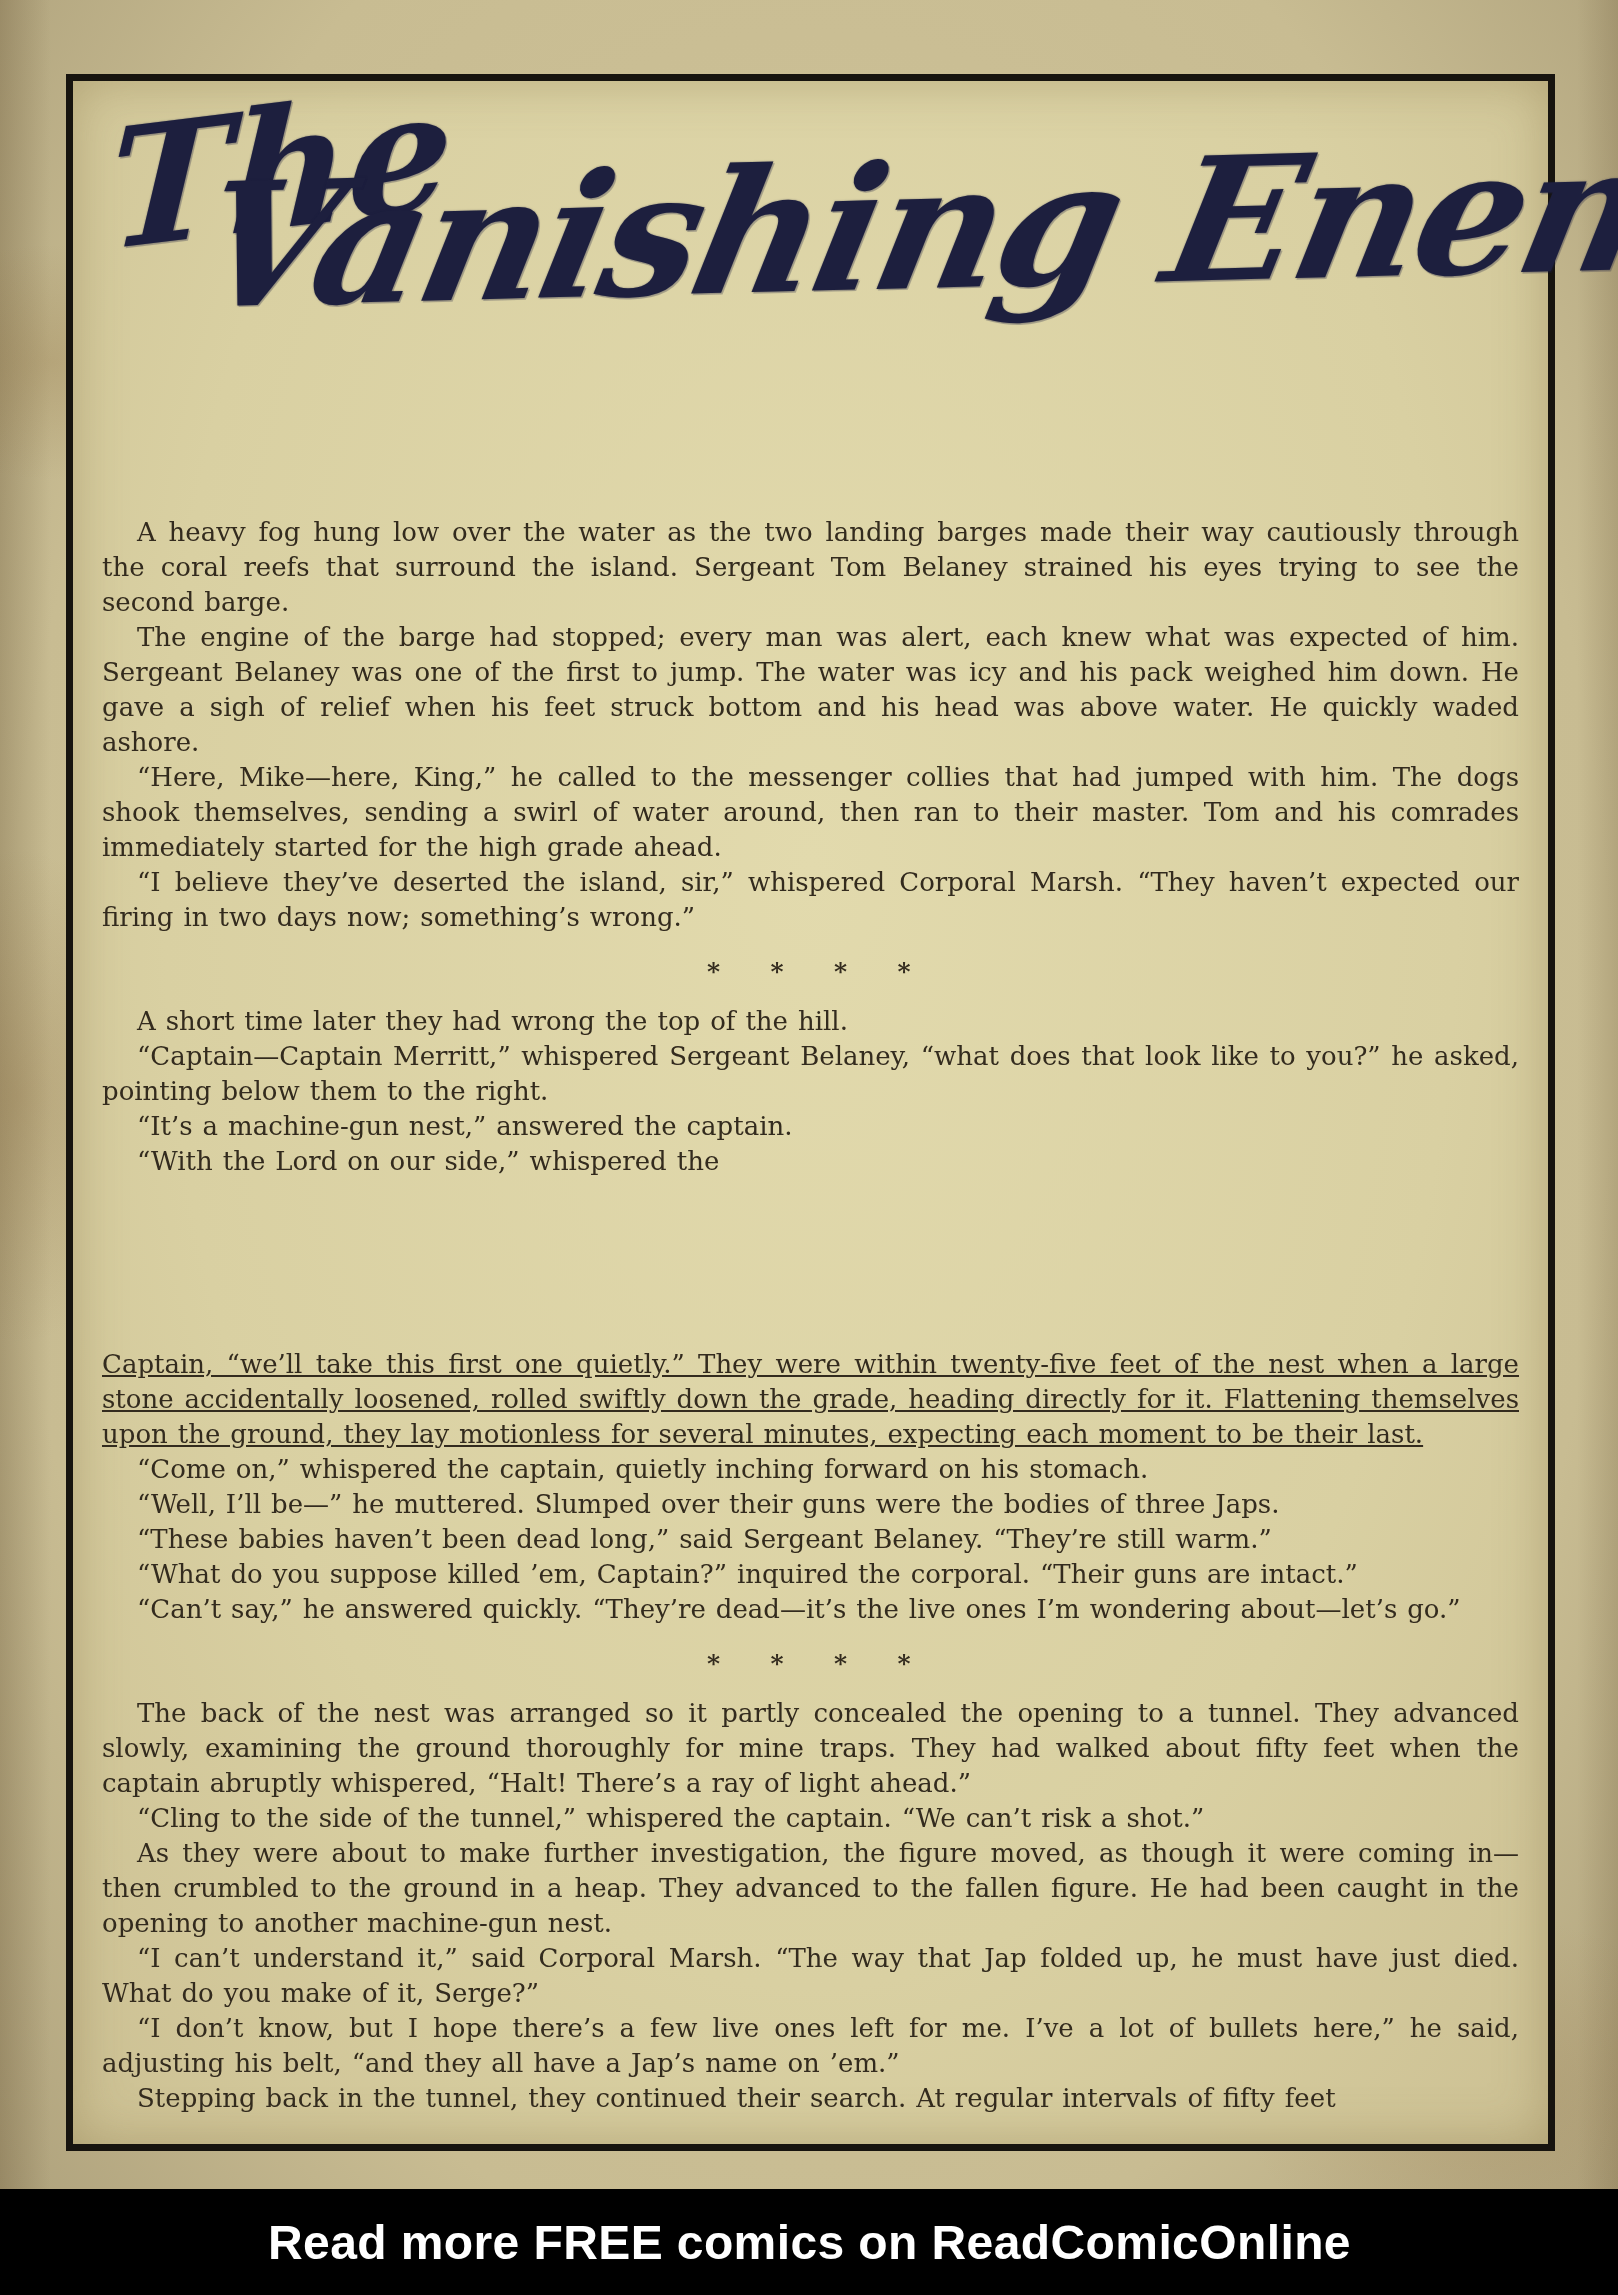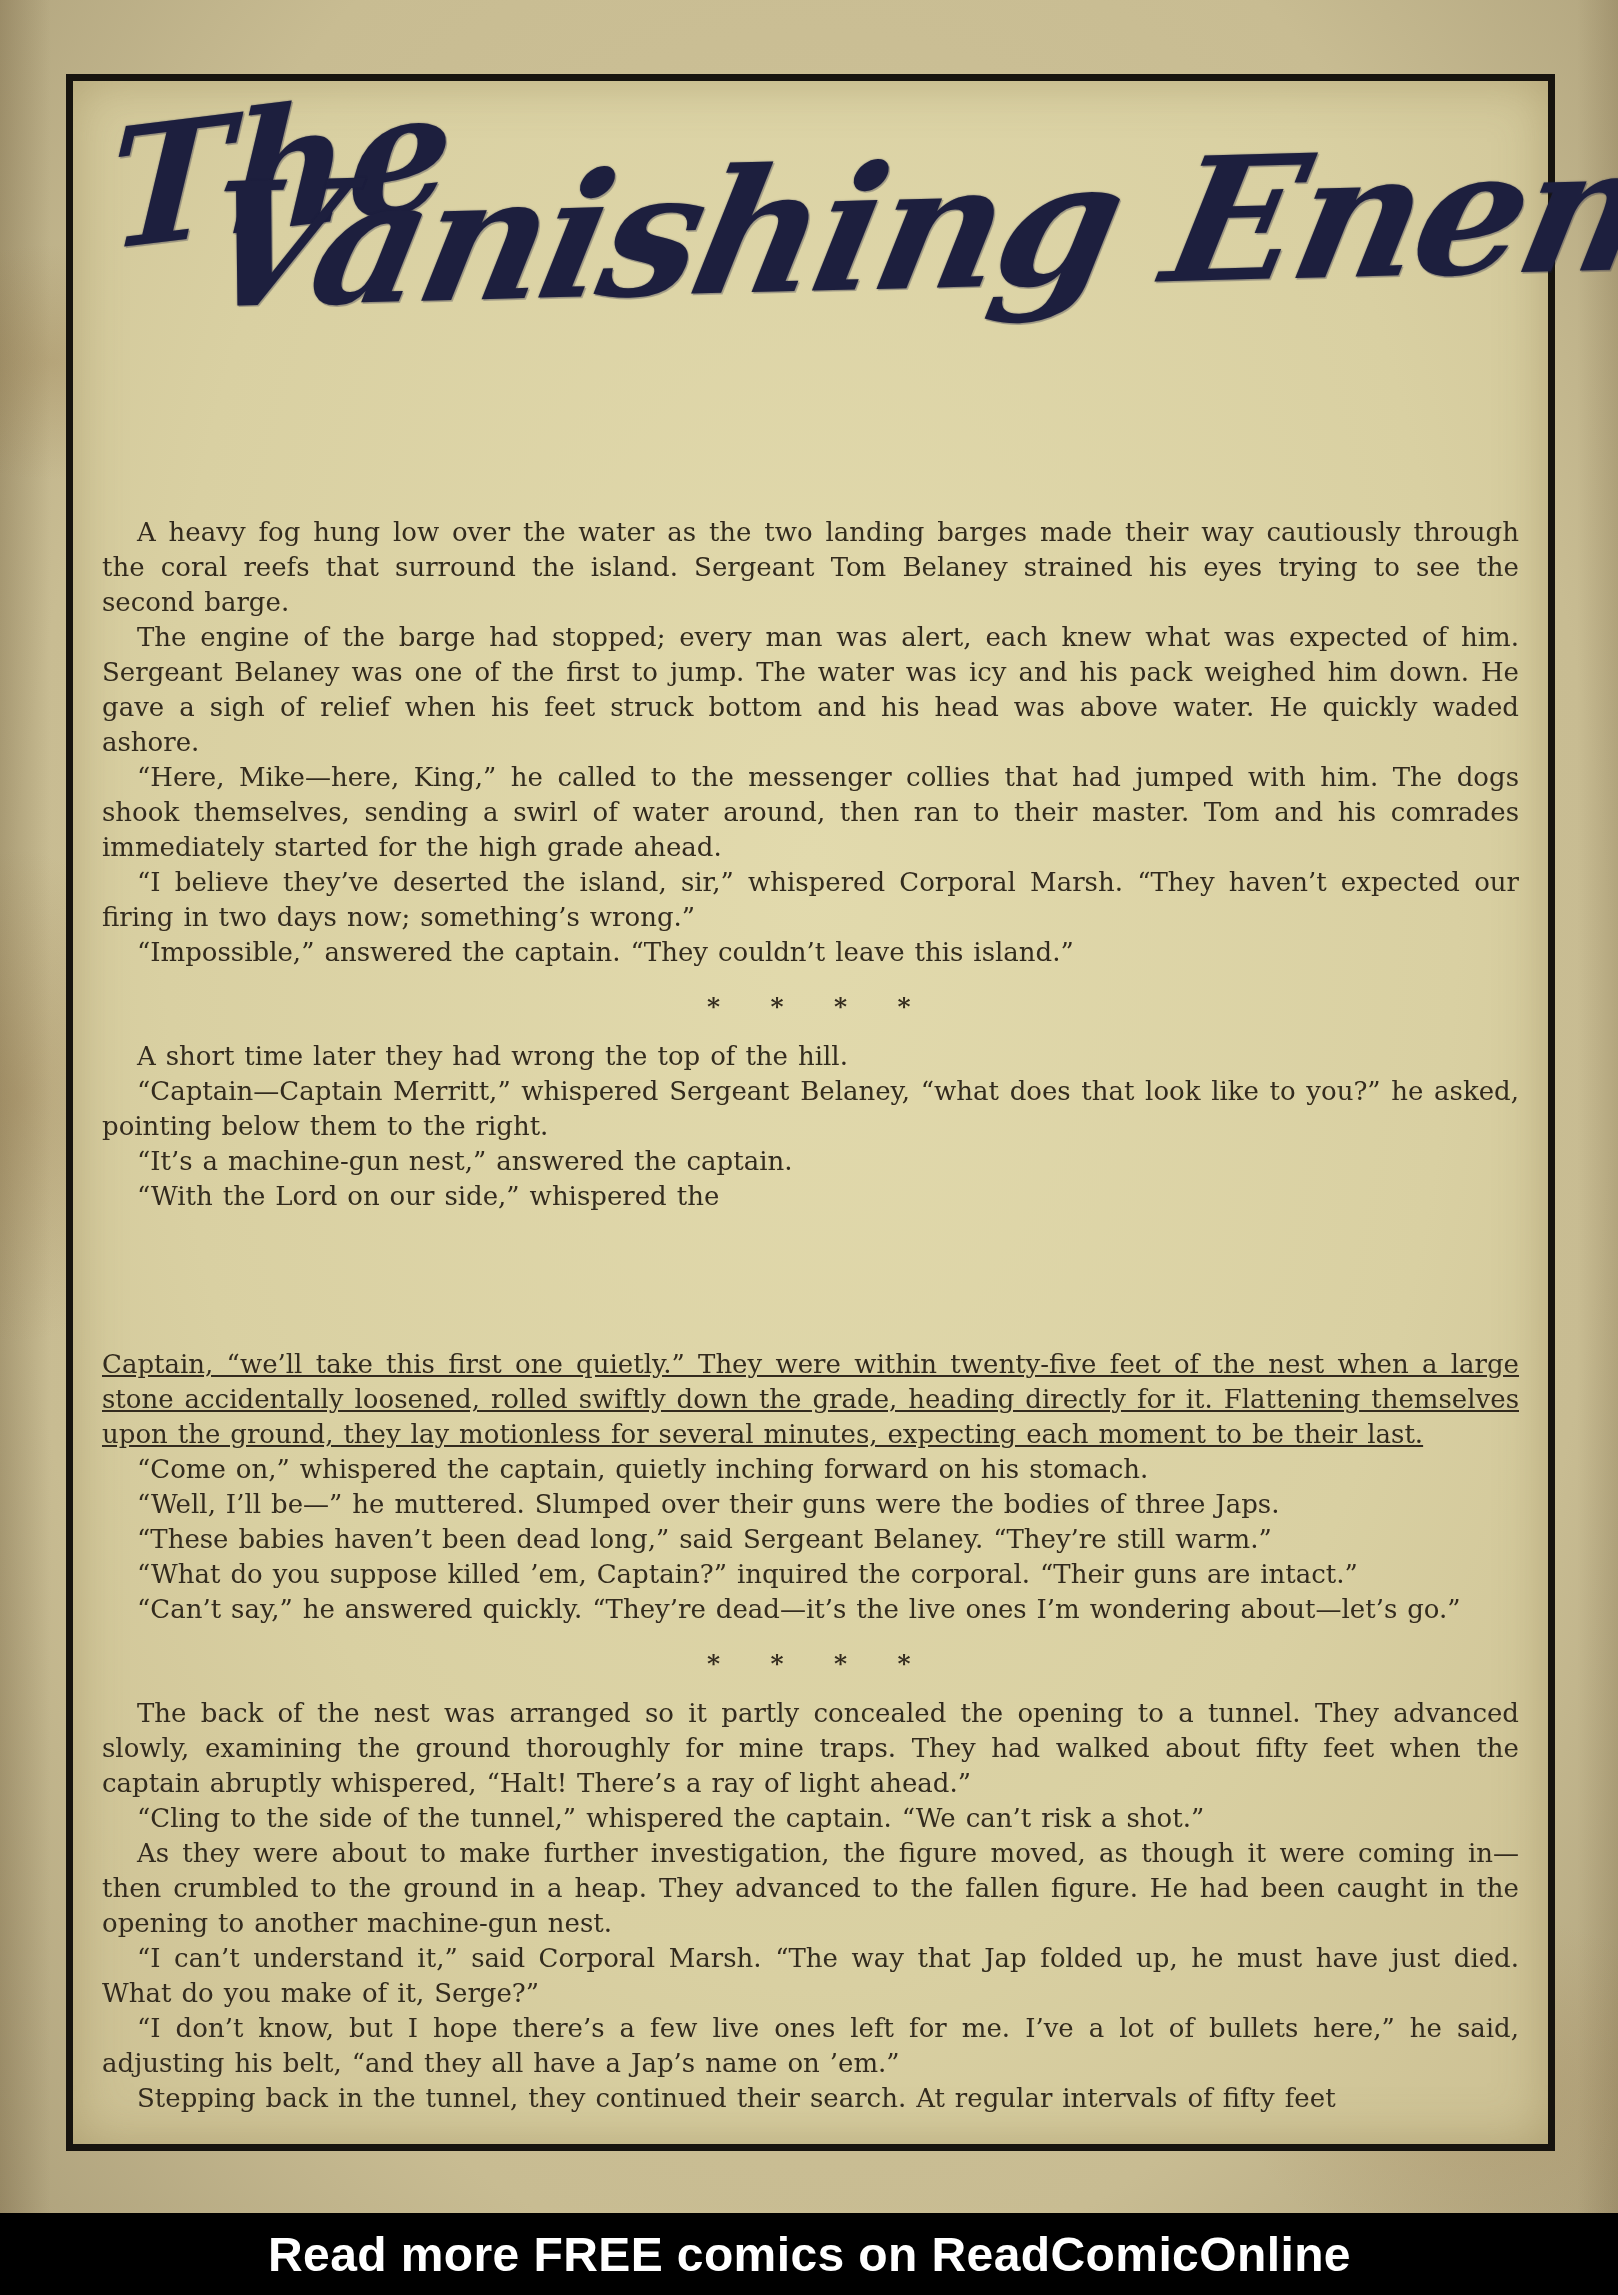--- a/index.html
+++ b/index.html
@@ -108,21 +108,21 @@
     color: var(--ink, #332b1e);
     text-indent: 0;
   }
 
   
   .footer-bar {
     position: absolute;
     left: 0;
     right: 0;
     bottom: 0;
-    height: 82px;
+    height: 106px;
     background: var(--footer-bg, #000000);
     display: flex;
     align-items: center;
     justify-content: center;
     text-align: right;
   }
   .footer-bar .footer-text {
     color: var(--footer-text, #ffffff);
     font-family: "Liberation Sans", sans-serif;
     font-weight: 700;
@@ -139,21 +139,20 @@
     <span class="title-word t-the">The</span>
     <span class="title-word t-main">Vanishing Enemy</span>
   </div>
 
   <div class="columns">
     <div class="column">
         <p class="para">A heavy fog hung low over the water as the two landing barges made their way cautiously through the coral reefs that surround the island. Sergeant Tom Belaney strained his eyes trying to see the second barge.</p>
         <p class="para">The engine of the barge had stopped; every man was alert, each knew what was expected of him. Sergeant Belaney was one of the first to jump. The water was icy and his pack weighed him down. He gave a sigh of relief when his feet struck bottom and his head was above water. He quickly waded ashore.</p>
         <p class="para">“Here, Mike—here, King,” he called to the messenger collies that had jumped with him. The dogs shook themselves, sending a swirl of water around, then ran to their master. Tom and his comrades immediately started for the high grade ahead.</p>
         <p class="para">“I believe they’ve deserted the island, sir,” whispered Corporal Marsh. “They haven’t expected our firing in two days now; something’s wrong.”</p>
-        <p class="para">“Impossible,” answered the captain. “They couldn’t leave this island.”</p>
         <div class="separator">* * * *</div>
         <p class="para">A short time later they had wrong the top of the hill.</p>
         <p class="para">“Captain—Captain Merritt,” whispered Sergeant Belaney, “what does that look like to you?” he asked, pointing below them to the right.</p>
         <p class="para">“It’s a machine-gun nest,” answered the captain.</p>
         <p class="para">“With the Lord on our side,” whispered the</p>
       </div>
     <div class="column">
         <p class="para no-indent">Captain, “we’ll take this first one quietly.” They were within twenty-five feet of the nest when a large stone accidentally loosened, rolled swiftly down the grade, heading directly for it. Flattening themselves upon the ground, they lay motionless for several minutes, expecting each moment to be their last.</p>
         <p class="para">“Come on,” whispered the captain, quietly inching forward on his stomach.</p>
         <p class="para">“Well, I’ll be—” he muttered. Slumped over their guns were the bodies of three Japs.</p>

